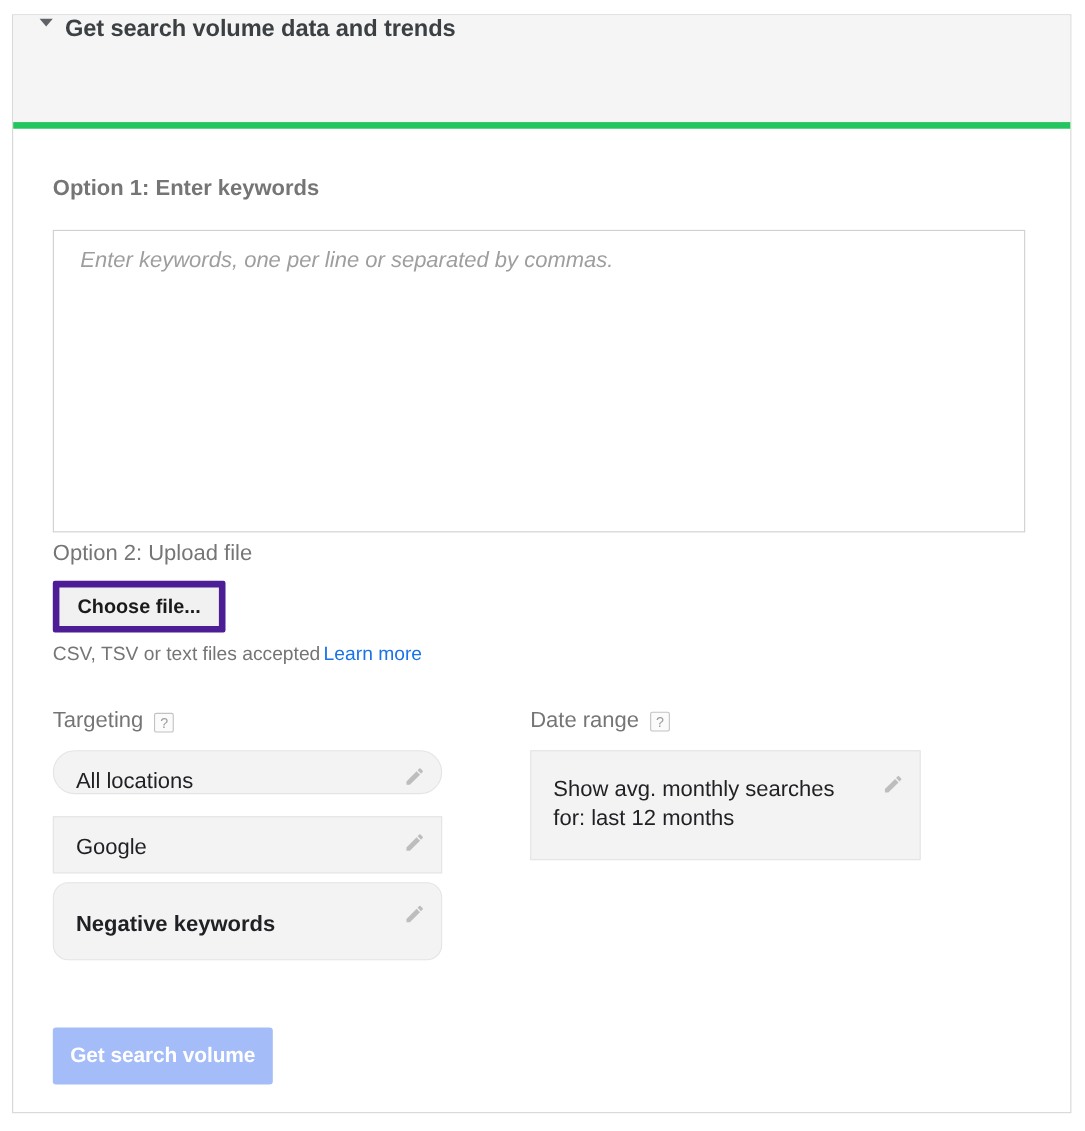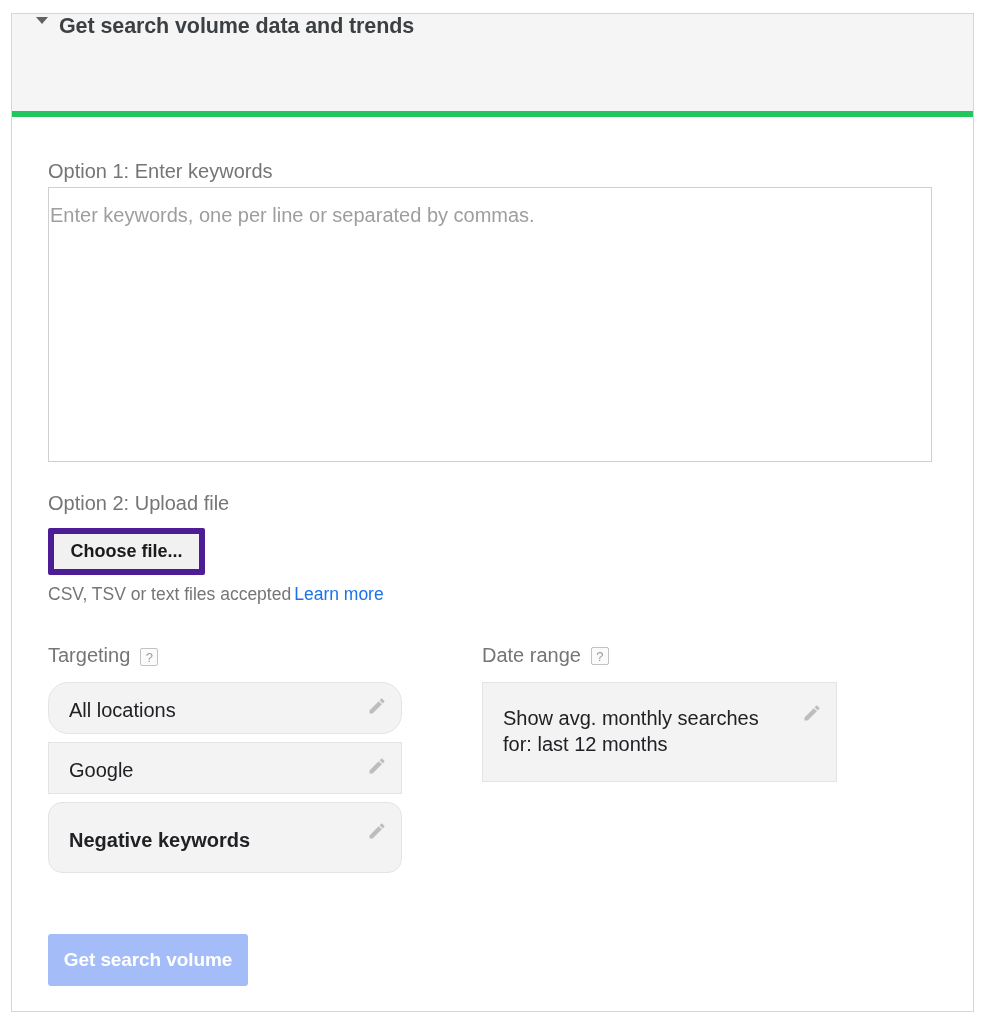--- a/index.html
+++ b/index.html
@@ -64,37 +64,39 @@
     font-size: 20px;
     color: #757575;
     font-weight: normal;
   }
 
   
   #option1-label {
     position: absolute;
     left: 36px;
     top: 43px;
+    font-weight: bold;
   }
   #keywords-textarea {
     position: absolute;
     left: 36px;
-    top: 70px;
+    top: 92px;
     width: 884px;
     height: 275px;
     box-sizing: border-box;
     border: 1px solid #cfcfcf;
     background: #ffffff;
     font-family: "Liberation Sans", sans-serif;
     font-size: 20px;
     color: #202124;
-    padding: 14px 1px;
+    padding: 14px 24px;
     resize: none;
     outline: none;
     line-height: 1.35;
+    font-style: italic;
   }
   #keywords-textarea::placeholder {
     color: #9e9e9e;
   }
 
   
   #option2-label {
     position: absolute;
     left: 36px;
     top: 375px;
@@ -174,21 +176,21 @@
   }
   .setting-box-text {
     position: absolute;
     left: 20px;
     font-size: 20px;
     color: #202124;
     line-height: 1.32;
   }
   .setting-box-text.bold { font-weight: bold; }
 
-  #target-all-locations { left: 36px; top: 565px; width: 354px; height: 52px; border-radius: 20px; }
+  #target-all-locations { left: 36px; top: 565px; width: 354px; height: 40px; border-radius: 20px; }
   #target-all-locations .setting-box-text { top: 14px; }
 
   #target-google { left: 36px; top: 625px; width: 354px; height: 52px; }
   #target-google .setting-box-text { top: 14px; }
 
   #target-negative-keywords { left: 36px; top: 685px; width: 354px; height: 71px; border-radius: 14px; }
   #target-negative-keywords .setting-box-text { top: 24px; }
 
   #daterange-box { left: 470px; top: 565px; width: 355px; height: 100px; }
   #daterange-box .setting-box-text { top: 22px; right: 54px; }

